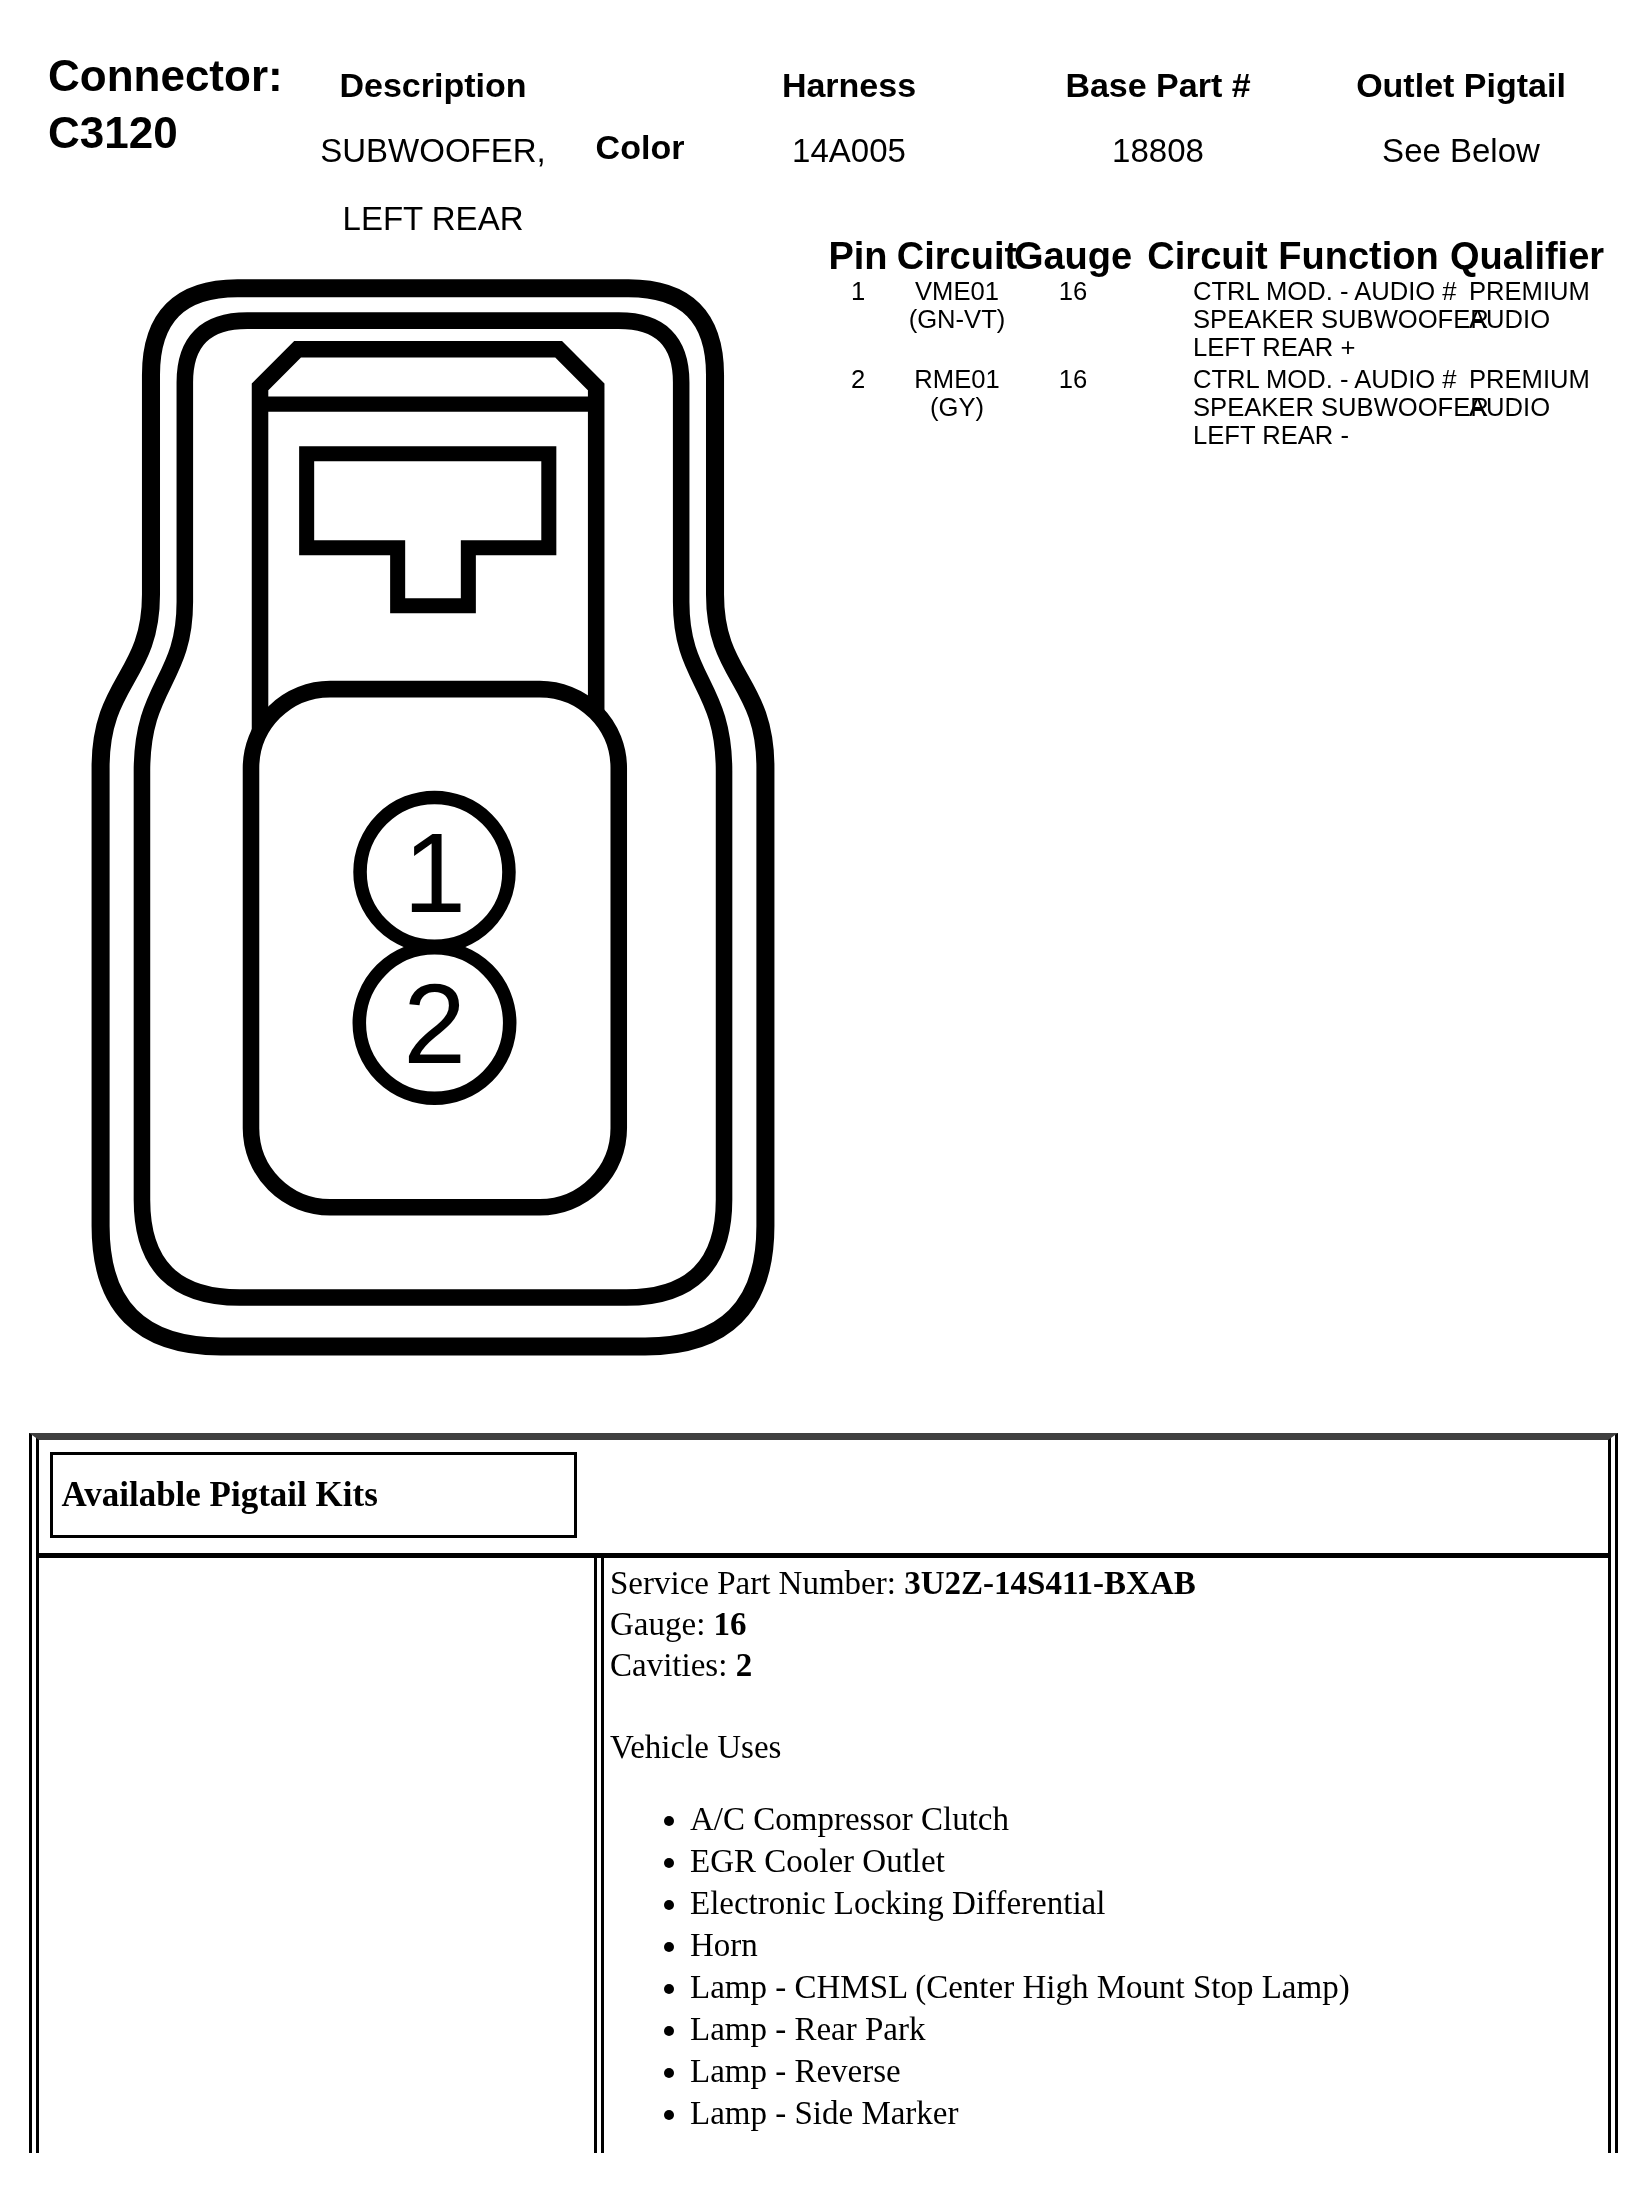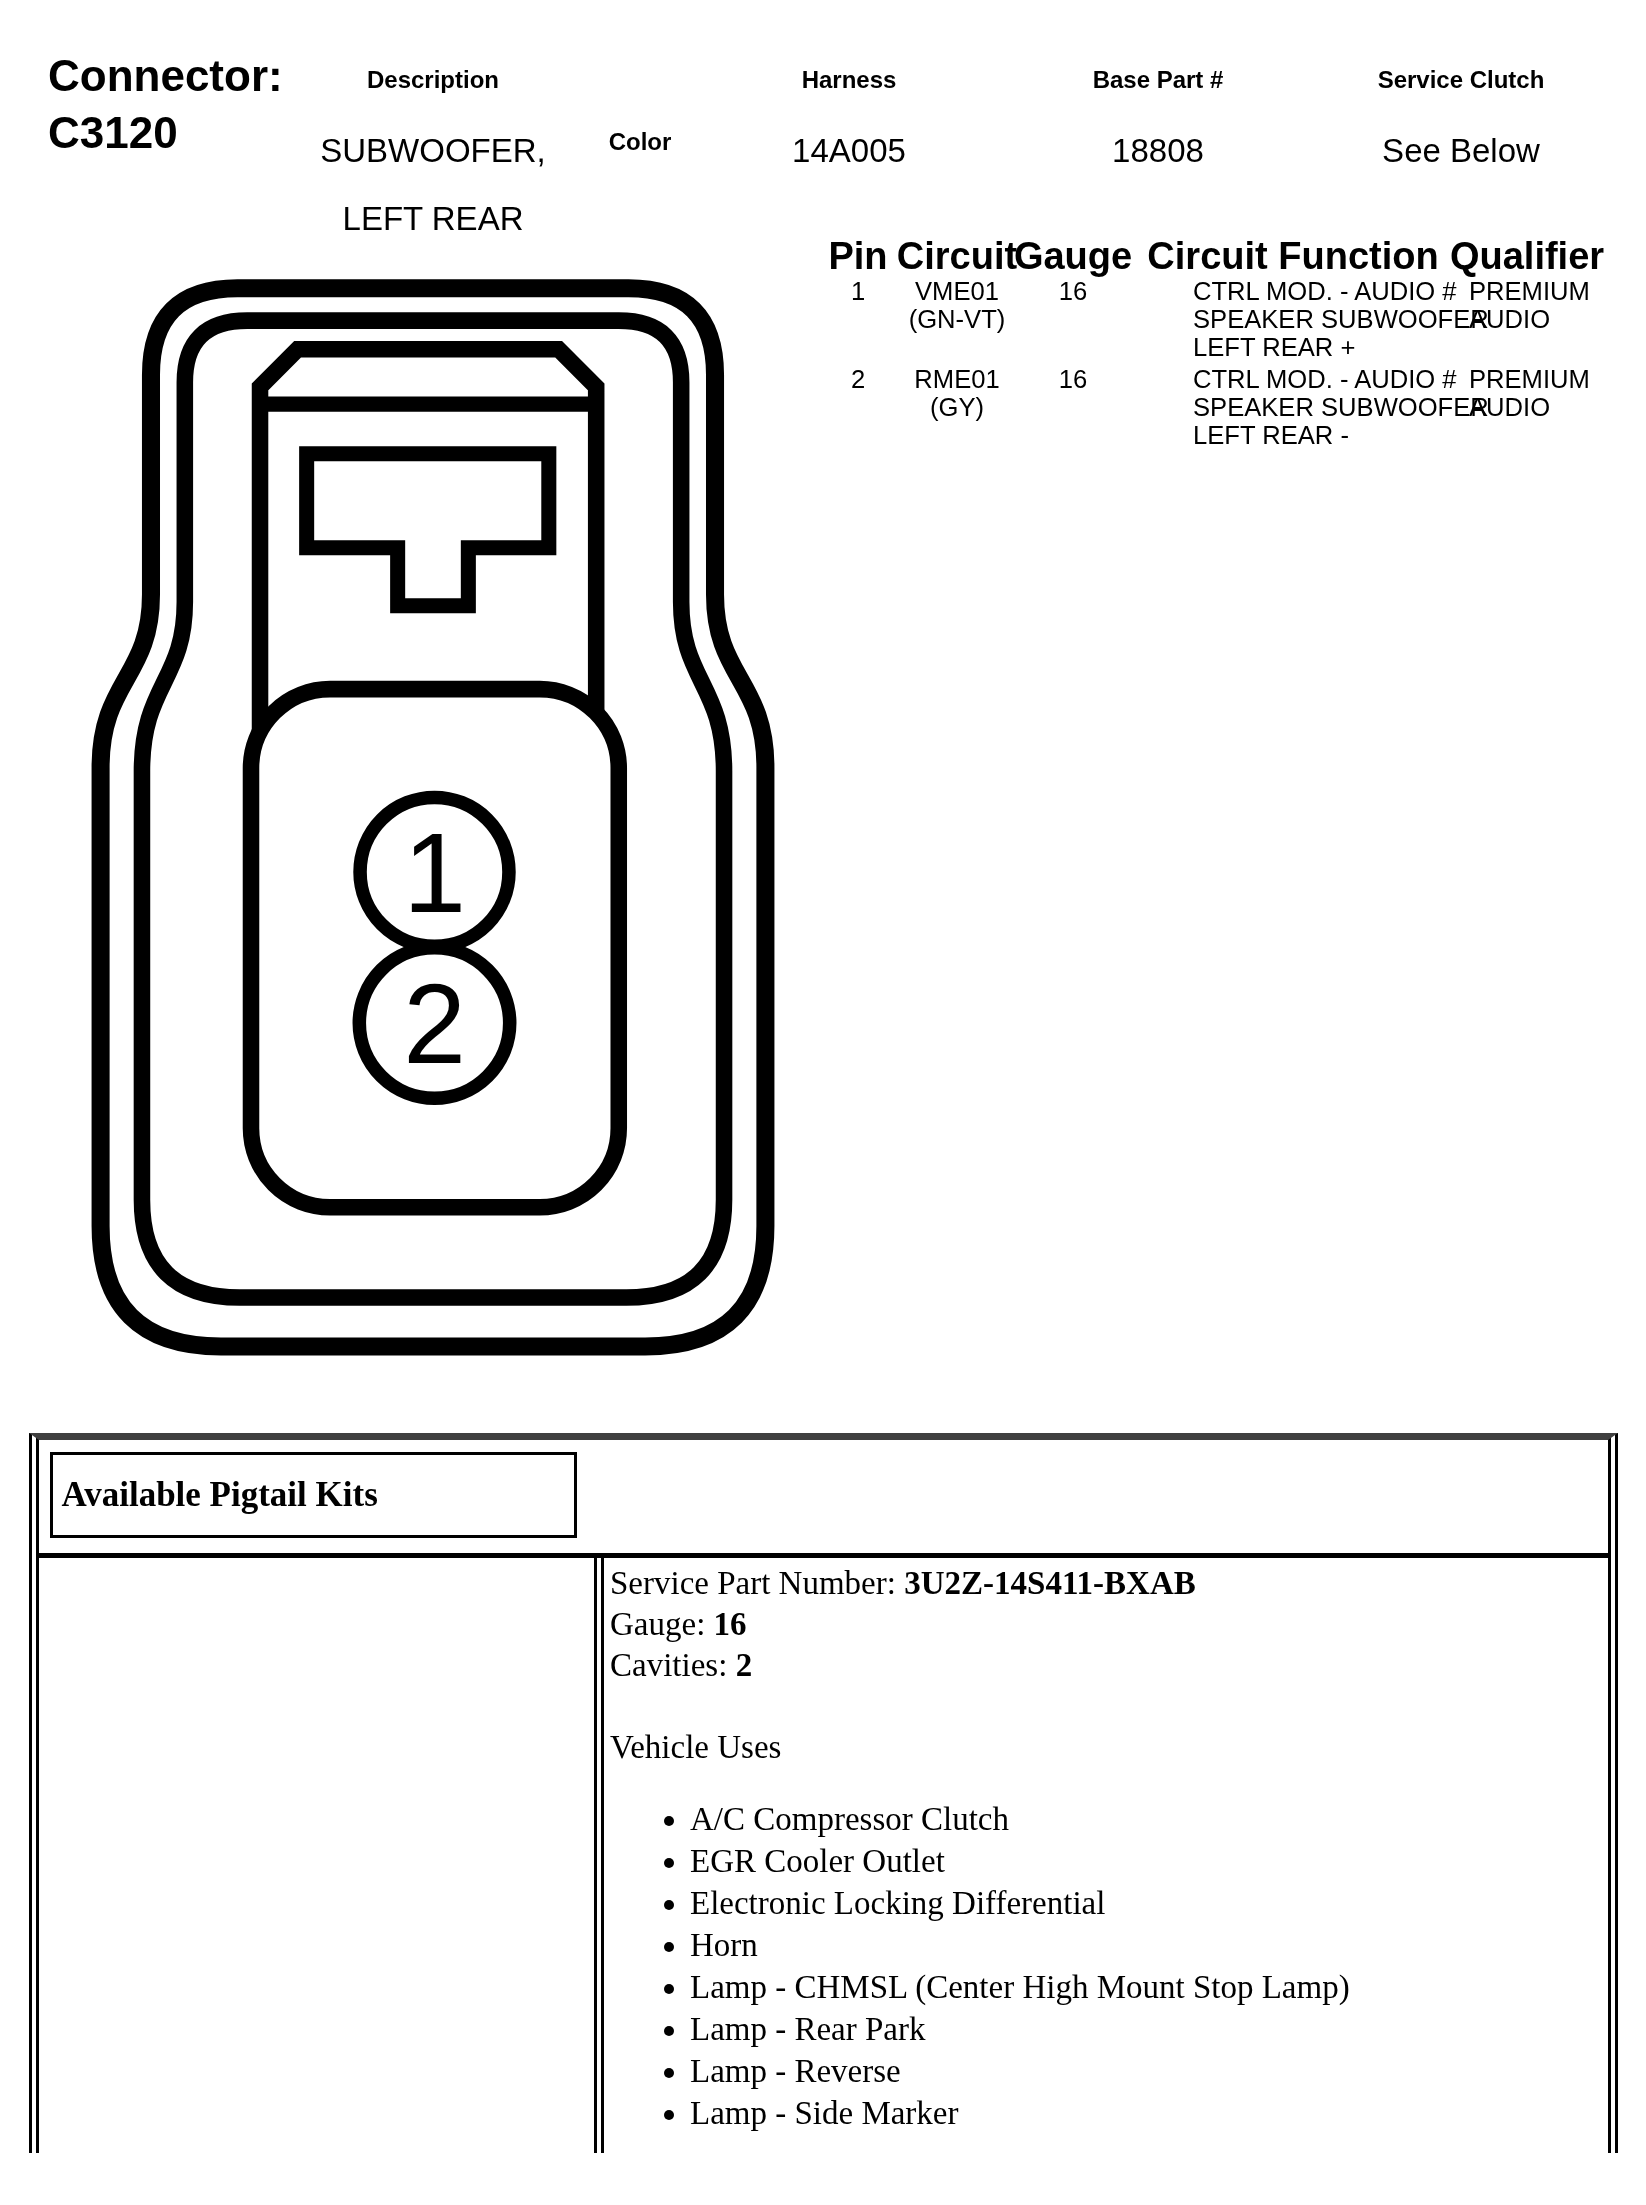--- a/index.html
+++ b/index.html
@@ -1,21 +1,21 @@
 <!DOCTYPE html>
 <html style="font-size:12px"><head>
 <meta charset="utf-8">
 <style>
   html,body{margin:0;padding:0;background:#fff;}
   .page{position:relative;width:1646px;height:2205px;background:#fff;color:#000;overflow:hidden;}
   .sans{font-family:"Liberation Sans","DejaVu Sans",sans-serif;}
   .serif{font-family:"Liberation Serif","DejaVu Serif",serif;}
   .c{position:absolute;transform:translateX(-50%);text-align:center;white-space:nowrap;}
   .l{position:absolute;white-space:nowrap;}
-  .hb{font-weight:bold;font-size:24px;}
+  .hb{font-weight:bold;font-size:34px;}
   .hv{font-size:33px;}
   .conn{position:absolute;left:48px;top:47px;font-weight:bold;font-size:44px;line-height:57px;}
   .pth{font-weight:bold;font-size:38px;}
   .ptc{font-size:25.6px;line-height:28px;}
   .kits{position:absolute;left:29px;top:1433px;width:1589px;height:720px;border-top:7px solid #404040;border-left:10.5px double #000;border-right:10.5px double #000;box-sizing:border-box;overflow:hidden;}
   .kits-head{position:absolute;left:10.5px;top:12px;width:527px;height:86px;border:3.8px solid #000;box-sizing:border-box;display:flex;align-items:center;padding-left:9px;font-weight:bold;font-size:35px;}
   .kits-split{position:absolute;left:0;top:113px;width:100%;border-top:5.3px solid #000;}
   .kits-body{position:absolute;left:0;top:118px;bottom:0;width:100%;}
   .kits-left{position:absolute;left:0;top:0;bottom:0;width:555px;border-right:10.5px double #000;}
   .kits-right{position:absolute;left:565px;top:0;bottom:0;right:0;padding:4.5px 0 0 6px;font-size:33px;line-height:41px;}
@@ -40,21 +40,21 @@
   <div class="c hv" style="left:433px;top:200px;">LEFT REAR</div>
 
   <div class="c hb" style="left:640px;top:128px;">Color</div>
 
   <div class="c hb" style="left:849px;top:66px;">Harness</div>
   <div class="c hv" style="left:849px;top:132px;">14A005</div>
 
   <div class="c hb" style="left:1158px;top:66px;">Base Part #</div>
   <div class="c hv" style="left:1158px;top:132px;">18808</div>
 
-  <div class="c hb" style="left:1461px;top:66px;">Service Clutch</div>
+  <div class="c hb" style="left:1461px;top:66px;">Outlet Pigtail</div>
   <div class="c hv" style="left:1461px;top:132px;">See Below</div>
 
   <div class="c pth" style="left:858px;top:235px;">Pin</div>
   <div class="c pth" style="left:957px;top:235px;">Circuit</div>
   <div class="c pth" style="left:1073px;top:235px;">Gauge</div>
   <div class="c pth" style="left:1293px;top:235px;">Circuit Function</div>
   <div class="c pth" style="left:1527px;top:235px;">Qualifier</div>
 
   <div class="c ptc" style="left:858px;top:277px;">1</div>
   <div class="c ptc" style="left:957px;top:277px;">VME01</div>

